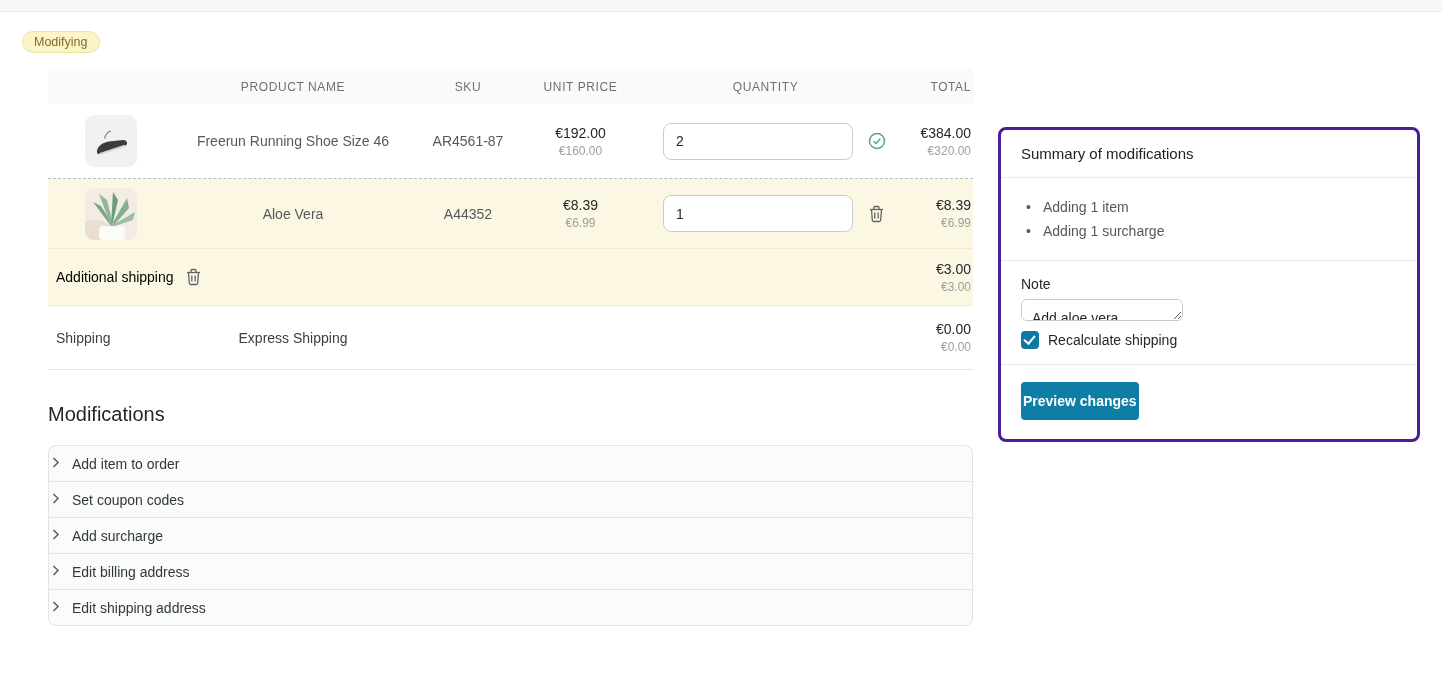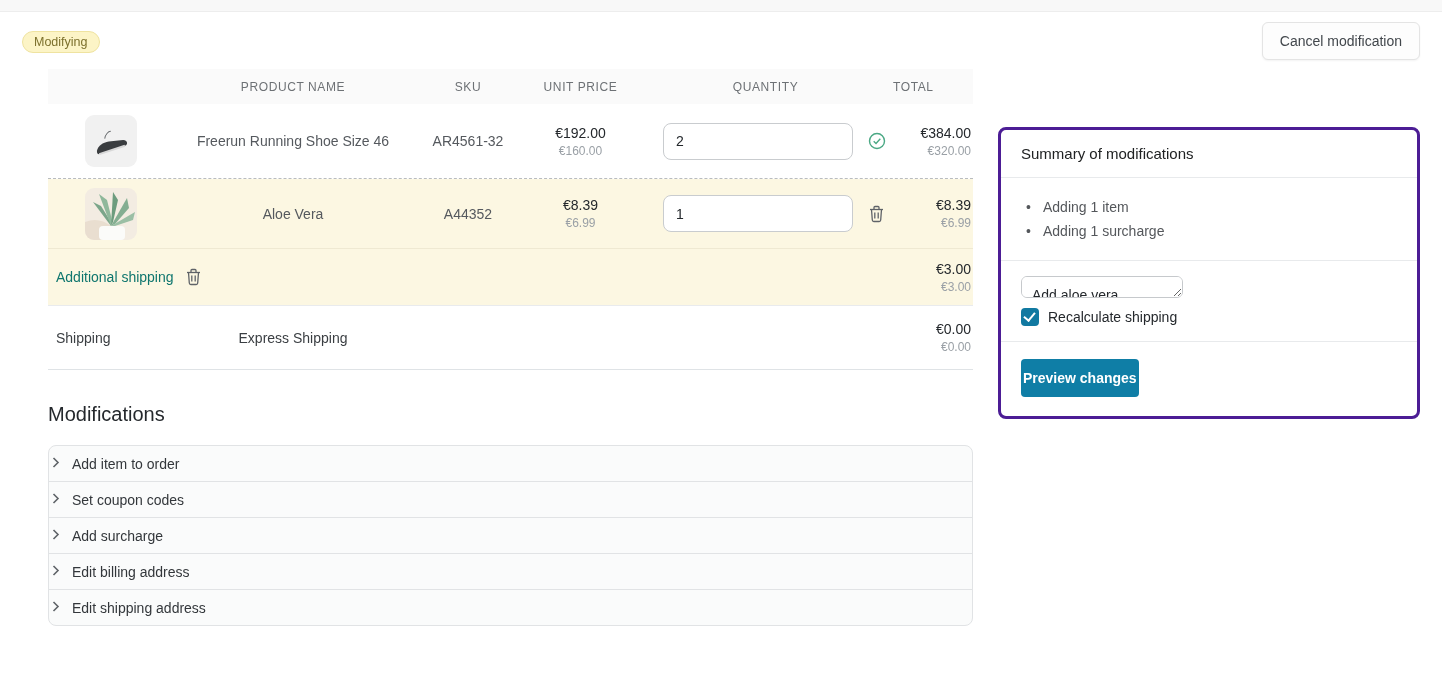--- a/index.html
+++ b/index.html
@@ -41,21 +41,21 @@
   .grid-row {
     display:grid;
     grid-template-columns:125px 240px 110px 115px 255px 80px;
     align-items:center;
   }
   .t-header {
     height:35px; background:#fafafa;
     font-size:12px; color:#6d7175; letter-spacing:.6px;
   }
   .t-header > div { text-align:center; }
-  .t-header .h-total { text-align:left; padding-right:2px; }
+  .t-header .h-total { text-align:right; padding-right:2px; }
 
   .row-product { height:75px; border-bottom:1px dashed #b9bcbf; }
   .row-product2 { height:70px; background:#fcf7e2; border-bottom:1px solid #efe9d2; }
   .row-surcharge { height:57px; background:#fcf7e2; border-bottom:1px solid #e9ebed; }
   .row-shipping { height:64px; border-bottom:1px solid #dfe3e6; }
 
   .cell-center { text-align:center; }
   .cell-right { text-align:right; padding-right:2px; }
   .cell-left { padding-left:8px; }
 
@@ -71,21 +71,21 @@
   .qty-cell { display:flex; align-items:center; padding-left:25px; }
   .qty-input {
     width:190px; height:37px; border:1px solid #c9cccf; border-radius:8px;
     padding:0 12px; font-size:14px; color:#24282c; background:#fff;
     font-family:"Liberation Sans",sans-serif;
   }
   .qty-icon { margin-left:15px; display:flex; align-items:center; }
 
   .surcharge-label {
     grid-column:1 / 6; display:flex; align-items:center; gap:11px;
-    font-size:14px; color:#0f766e; padding-left:8px;
+    font-size:14px; color:#000000; padding-left:8px;
   }
   .ship-label { font-size:14px; color:#3a3e42; }
   .ship-method { font-size:14px; color:#3a3e42; text-align:center; }
 
   .icon-btn { background:none; border:none; cursor:pointer; display:flex; align-items:center; padding:0; }
 
   
   .mods-title { font-size:20px; color:#24282c; font-weight:400; margin-top:33px; }
   .accordion { margin-top:19px; }
   .acc-item {
@@ -135,21 +135,20 @@
     margin:2px 0 4px 0; font-family:"Liberation Sans",sans-serif;
   }
 </style>
 </head>
 <body>
 
 <div class="topbar"></div>
 
 <div class="page">
   <span class="badge">Modifying</span>
-  <button class="cancel-btn">Cancel modification</button>
 
   <div class="layout">
 
     <div class="left-col">
 
       <div class="grid-row t-header">
         <div></div>
         <div>PRODUCT NAME</div>
         <div>SKU</div>
         <div>UNIT PRICE</div>
@@ -164,21 +163,21 @@
               <rect width="52" height="52" fill="#f1f1f1"></rect>
               <g transform="rotate(-18 26 30)">
                 <path d="M11 31 C13 27 19 25 25 26 L39 29 C43 30 43 35 39 35 L12 35 C10 35 10 33 11 31 Z" fill="#3a3d40"></path>
                 <path d="M12 35 L39 35" stroke="#d8d8d8" stroke-width="2"></path>
                 <path d="M22 22 C24 18 28 16 30 17" stroke="#6a6d70" stroke-width="1" fill="none"></path>
               </g>
             </svg>
           </span>
         </div>
         <div class="cell-center prod-name">Freerun Running Shoe Size 46</div>
-        <div class="cell-center sku">AR4561-32</div>
+        <div class="cell-center sku">AR4561-87</div>
         <div class="cell-center">
           <div class="price-main">€192.00</div>
           <div class="price-sub">€160.00</div>
         </div>
         <div class="qty-cell">
           <input class="qty-input" type="text" value="2" style="">
           <span class="qty-icon">
             <svg width="18" height="18" viewBox="0 0 18 18" fill="none">
               <circle cx="9" cy="9" r="7.5" stroke="#4aa884" stroke-width="1.4"></circle>
               <path d="M5.7 9.2 L8 11.4 L12.3 6.8" stroke="#4aa884" stroke-width="1.4" fill="none"></path>
@@ -311,20 +310,21 @@
         <div class="card-sec">
           <div class="summary-title">Summary of modifications</div>
         </div>
         <div class="card-sec">
           <ul class="summary-list">
             <li>Adding 1 item</li>
             <li>Adding 1 surcharge</li>
           </ul>
         </div>
         <div class="card-sec">
+          <div class="note-label">Note</div>
           <textarea class="note-area" style="">Add aloe vera</textarea>
           <div class="check-row">
             <input type="checkbox" class="checkbox" checked="checked" style="">
             <span class="check-label">Recalculate shipping</span>
           </div>
         </div>
         <div class="card-sec">
           <button class="preview-btn">Preview changes</button>
         </div>
       </div>

